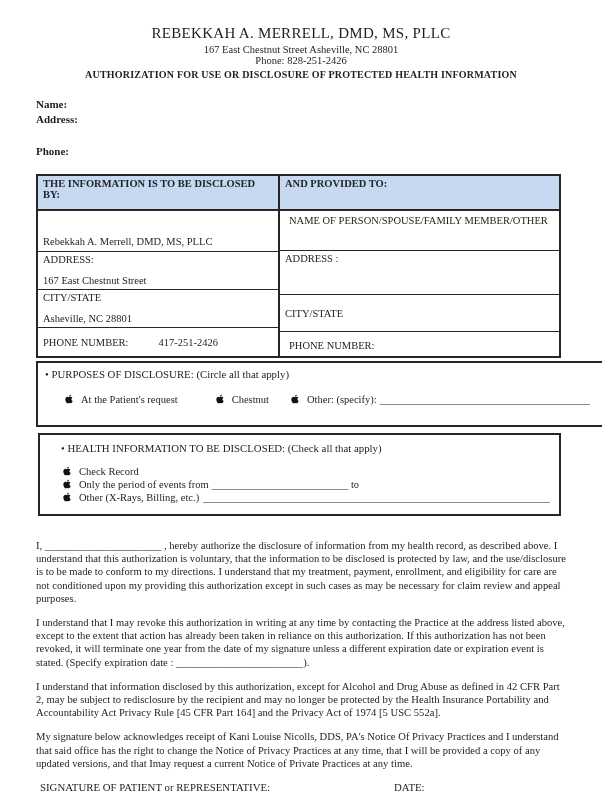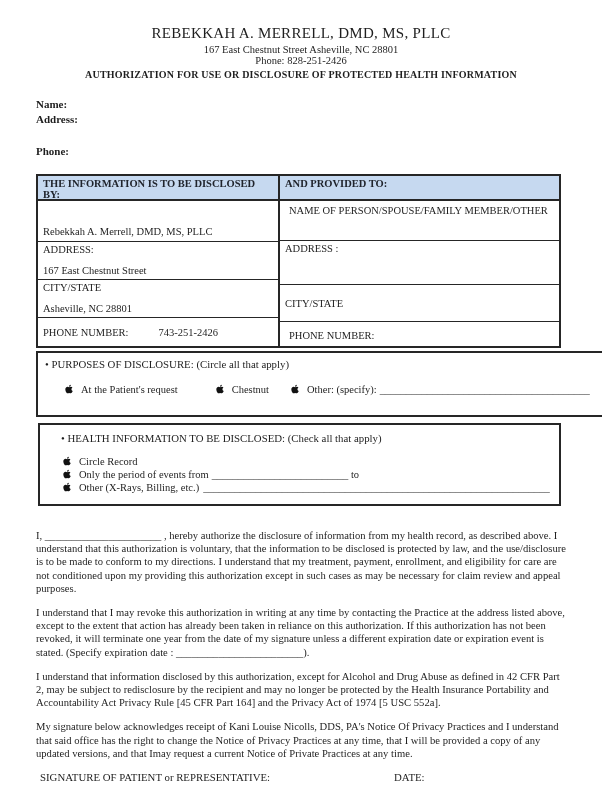--- a/index.html
+++ b/index.html
@@ -23,21 +23,21 @@
   .patient .pl { line-height: 15px; }
   .patient .pl.phone { margin-top: 17px; }
 
   
   .dtable { margin: 15px 0 0 36px; width: 525px; border: 2px solid #262626; display: flex; }
   .col { display: flex; flex-direction: column; }
   .col-left  { width: 242px; border-right: 2px solid #262626; }
   .col-right { flex: 1; }
   .cell { border-bottom: 1px solid #262626; padding: 2px 5px; font-size: 10.5px; display: flex; flex-direction: column; }
   .cell:last-child { border-bottom: none; }
-  .cell.hdr { background: #c6d9f0; height: 25px; font-weight: 600; color: #20242c; border-bottom: 2px solid #262626; }
+  .cell.hdr { background: #c6d9f0; height: 35px; font-weight: 600; color: #20242c; border-bottom: 2px solid #262626; }
   .cell.h41 { height: 41px; } .cell.h38 { height: 38px; } .cell.h28 { height: 28px; }
   .cell.h40 { height: 40px; } .cell.h44 { height: 44px; } .cell.h37 { height: 37px; } .cell.h24 { height: 24px; }
   .cell.bottom  { justify-content: flex-end; padding-bottom: 4px; }
   .cell.split   { justify-content: space-between; padding-bottom: 3px; }
   .cell.center  { justify-content: center; }
   .cell.top-pad { padding-top: 4px; padding-left: 9px; }
   .phone-row { flex-direction: row; align-items: center; }
   .phone-val { margin-left: 30px; }
 
   
@@ -94,21 +94,21 @@
       <div class="cell h38 split">
         <span>ADDRESS:</span>
         <span>167 East Chestnut Street</span>
       </div>
       <div class="cell h38 split">
         <span>CITY/STATE</span>
         <span>Asheville, NC 28801</span>
       </div>
       <div class="cell h28 phone-row">
         <span>PHONE NUMBER:</span>
-        <span class="phone-val">743-251-2426</span>
+        <span class="phone-val">417-251-2426</span>
       </div>
     </div>
     <div class="col col-right">
       <div class="cell hdr">AND PROVIDED TO:</div>
       <div class="cell h40 top-pad">NAME OF PERSON/SPOUSE/FAMILY MEMBER/OTHER</div>
       <div class="cell h44">ADDRESS :</div>
       <div class="cell h37 center">CITY/STATE</div>
       <div class="cell h24 center top-pad">PHONE NUMBER:</div>
     </div>
   </div>
@@ -138,21 +138,21 @@
     </div>
   </div>
 
   <div class="obox health-box">
     <div class="heading">• HEALTH INFORMATION TO BE DISCLOSED: (Check all that apply)</div>
     <div class="opt-list">
       <div class="opt-line">
         <svg class="apple-icon" viewBox="0 0 384 512">
             <use href="#apple-path"></use>
           </svg>
-        <span>Circle Record</span>
+        <span>Check Record</span>
       </div>
       <div class="opt-line">
         <svg class="apple-icon" viewBox="0 0 384 512">
             <use href="#apple-path"></use>
           </svg>
         <span style="margin-right: 3px;">Only the period of events from</span>
         <span class="blank">__________________________</span>
         <span style="white-space: pre;"> to </span>
       </div>
       <div class="opt-line">

